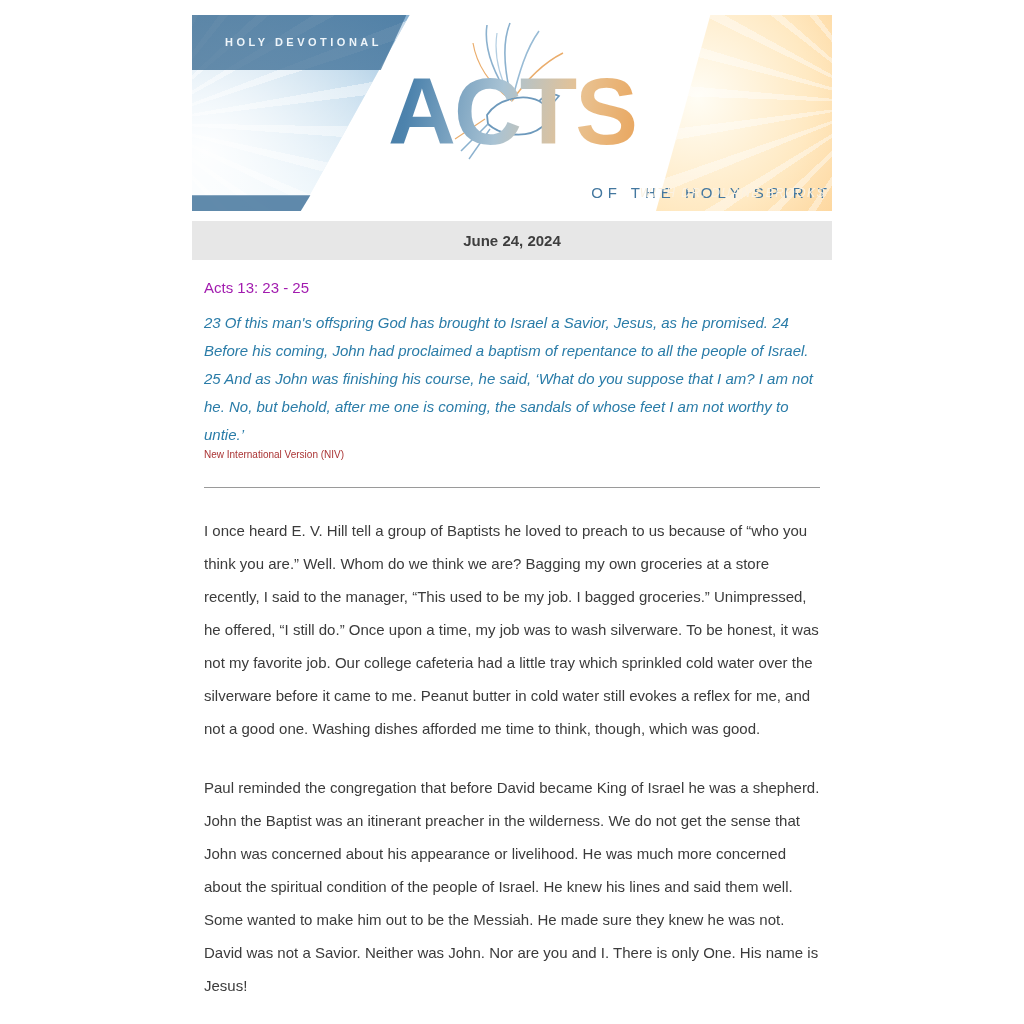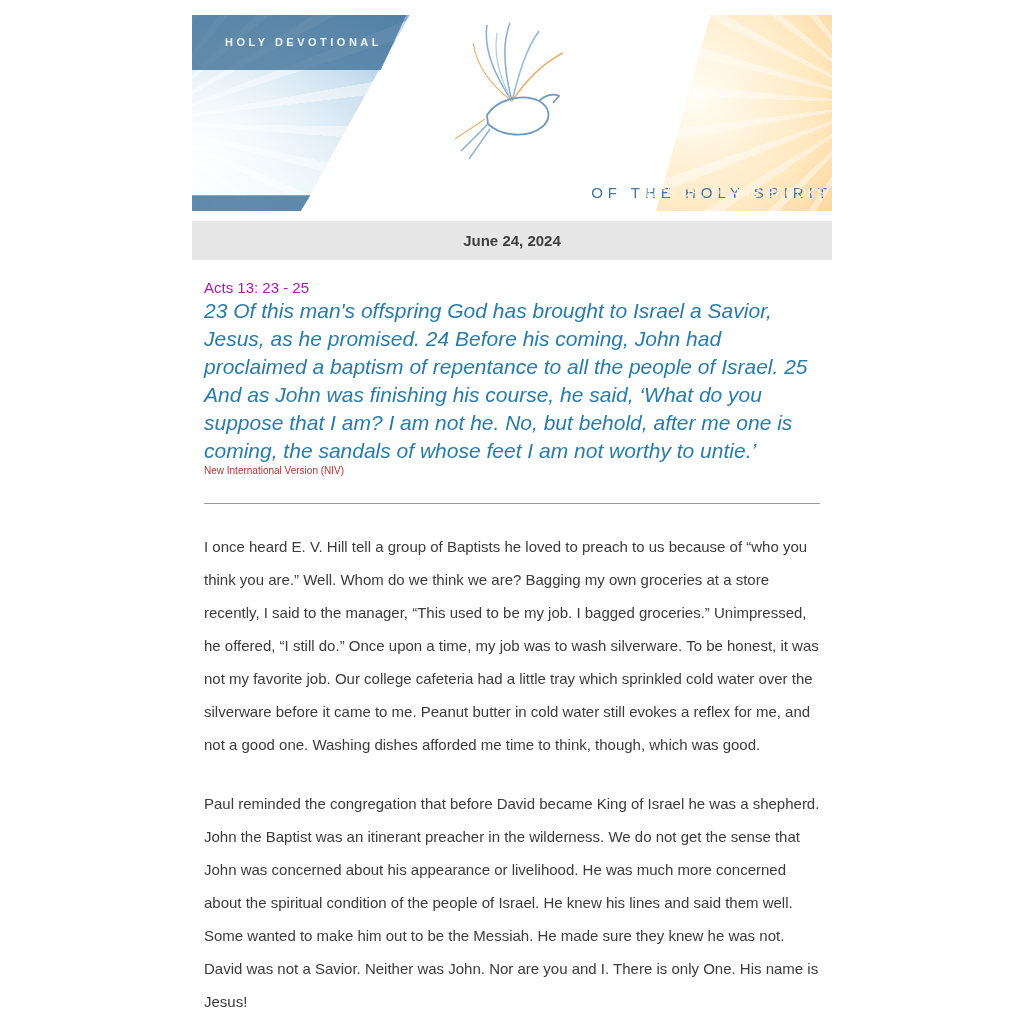--- a/index.html
+++ b/index.html
@@ -132,22 +132,22 @@
   .content {
     padding: 0 12px;
     box-sizing: border-box;
   }
   .scripture-ref {
     margin-top: 19px;
     font-size: 15px;
     color: #a21caf;
   }
   .scripture-text {
-    margin-top: 1px;
-    font-size: 21px;
+    margin-top: 13px;
+    font-size: 15px;
     font-style: italic;
     color: #2a7ca8;
     line-height: 28px;
   }
   .scripture-version {
     font-size: 10px;
     color: #aa3434;
   }
   .divider {
     margin: 27px 0 0 0;
@@ -184,20 +184,21 @@
       <path d="M60 96 C70 80 96 74 112 82 C123 88 125 100 115 108 C100 120 74 117 61 105 Z" stroke="#5e8fb5" stroke-width="1.8"></path>
 
       <path d="M112 82 C118 76 126 74 132 77 L126 84" stroke="#5e8fb5" stroke-width="1.6"></path>
 
       <path d="M61 105 L34 132" stroke="#7fa9c9" stroke-width="1.6"></path>
       <path d="M63 110 L42 140" stroke="#7fa9c9" stroke-width="1.4"></path>
       <path d="M58 100 L28 120" stroke="#e8a45c" stroke-width="1.2"></path>
     </svg>
 
     <div class="eyebrow">HOLY DEVOTIONAL</div>
+    <div class="logo-title">ACTS</div>
     <div class="logo-subtitle">OF THE HOLY SPIRIT</div>
     <div class="byline">WITH DR. DUANE BROOKS</div>
   </div>
 
   <div class="date-bar">
     <span>June 24, 2024</span>
   </div>
 
   <div class="content">
     <div class="scripture-ref">Acts 13: 23 - 25</div>

